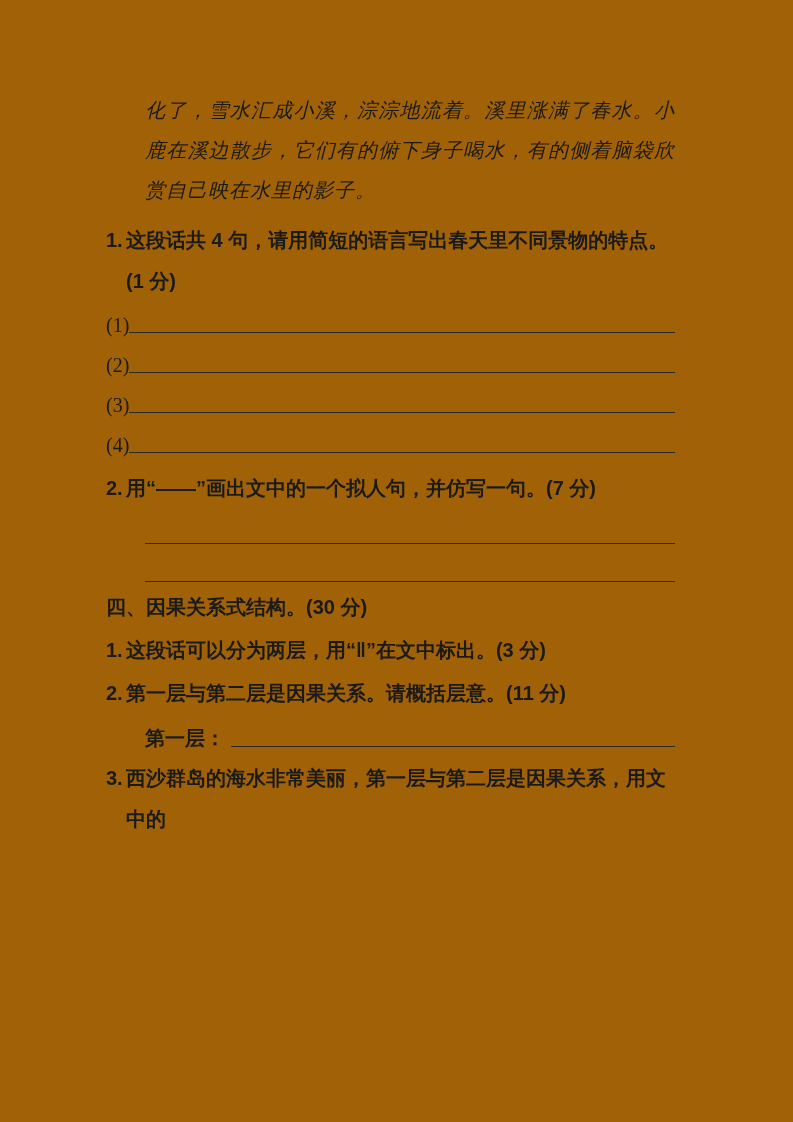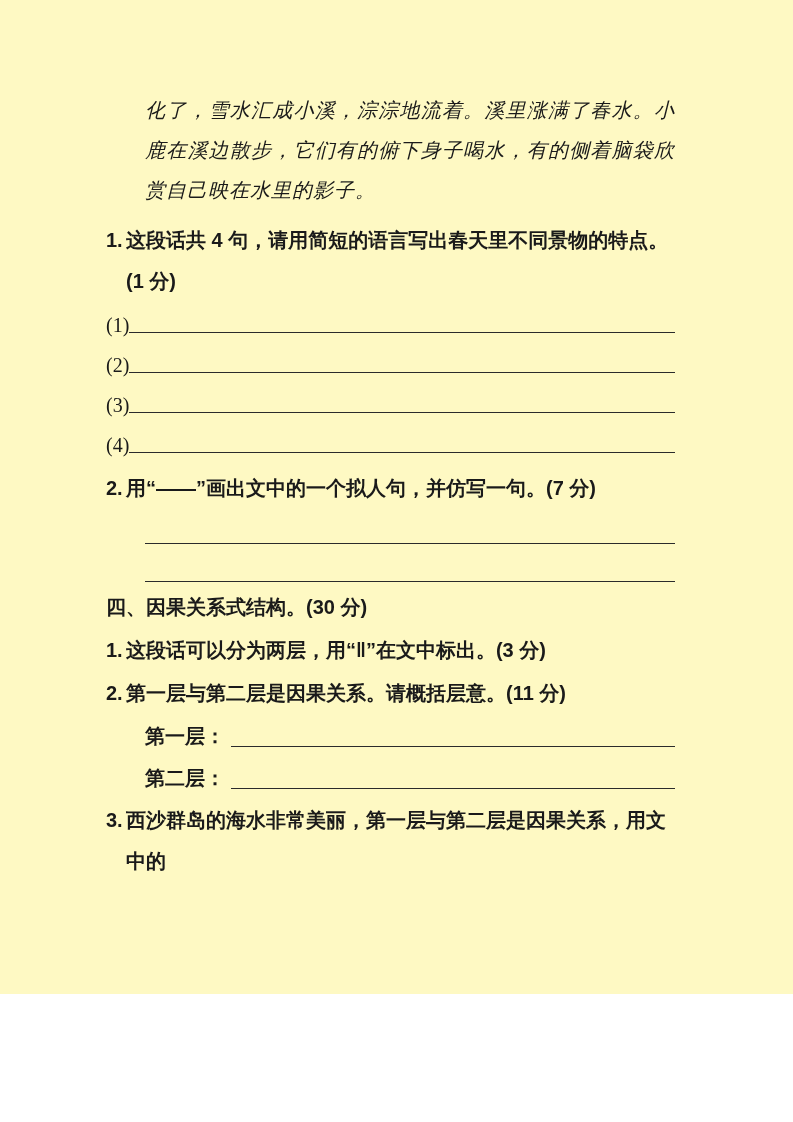--- a/index.html
+++ b/index.html
@@ -5,22 +5,22 @@
   * { box-sizing: border-box; margin: 0; padding: 0; }
   html, body { background: #ffffff; }
   body {
     width: 793px; height: 1122px;
     font-family: "Liberation Sans", "DejaVu Sans", sans-serif;
     color: #1a1a1a;
     overflow: hidden;
   }
   .page {
     position: relative;
-    width: 793px; height: 994px;
-    background: #fef9c3;
+    width: 793px; height: 1122px;
+    background: #a16207;
     padding: 90px 118px 30px 106px;
   }
   
   .kai {
     font-family: "Liberation Serif", "DejaVu Serif", serif;
     font-style: italic;
     font-size: 20px;
   }
   
   .hei {
@@ -77,21 +77,21 @@
     letter-spacing: 1px;
   }
   .q4 { margin-top: 2px; }
   .sub-row {
     display: flex;
     align-items: flex-end;
     height: 42px;
     padding-bottom: 6px;
     margin-left: 39px;
   }
-  .sub-label { line-height: 24px; padding-right: 6px; font-family: Liberation Mono, monospace; }
+  .sub-label { line-height: 24px; padding-right: 6px; }
 </style>
 </head>
 <body>
 
 <div class="page">
 
   <p class="kai passage-top">化了，雪水汇成小溪，淙淙地流着。溪里涨满了春水。小鹿在溪边散步，它们有的俯下身子喝水，有的侧着脑袋欣赏自己映在水里的影子。</p>
 
   <div class="question hei q3-1">
     <span class="qnum">1.</span>
@@ -139,23 +139,19 @@
 
   <div class="question hei q4">
     <span class="qnum">2.</span>
     <span class="qtext">第一层与第二层是因果关系。请概括层意。(11 分)</span>
   </div>
 
   <div class="sub-row">
     <span class="sub-label hei">第一层：</span>
     <span class="rule"></span>
   </div>
-  <div class="sub-row">
-    <span class="sub-label hei">第二层：</span>
-    <span class="rule"></span>
-  </div>
 
   <div class="question hei q4">
     <span class="qnum">3.</span>
     <span class="qtext">西沙群岛的海水非常美丽，第一层与第二层是因果关系，用文中的</span>
   </div>
 
 </div>
 
 </body></html>

